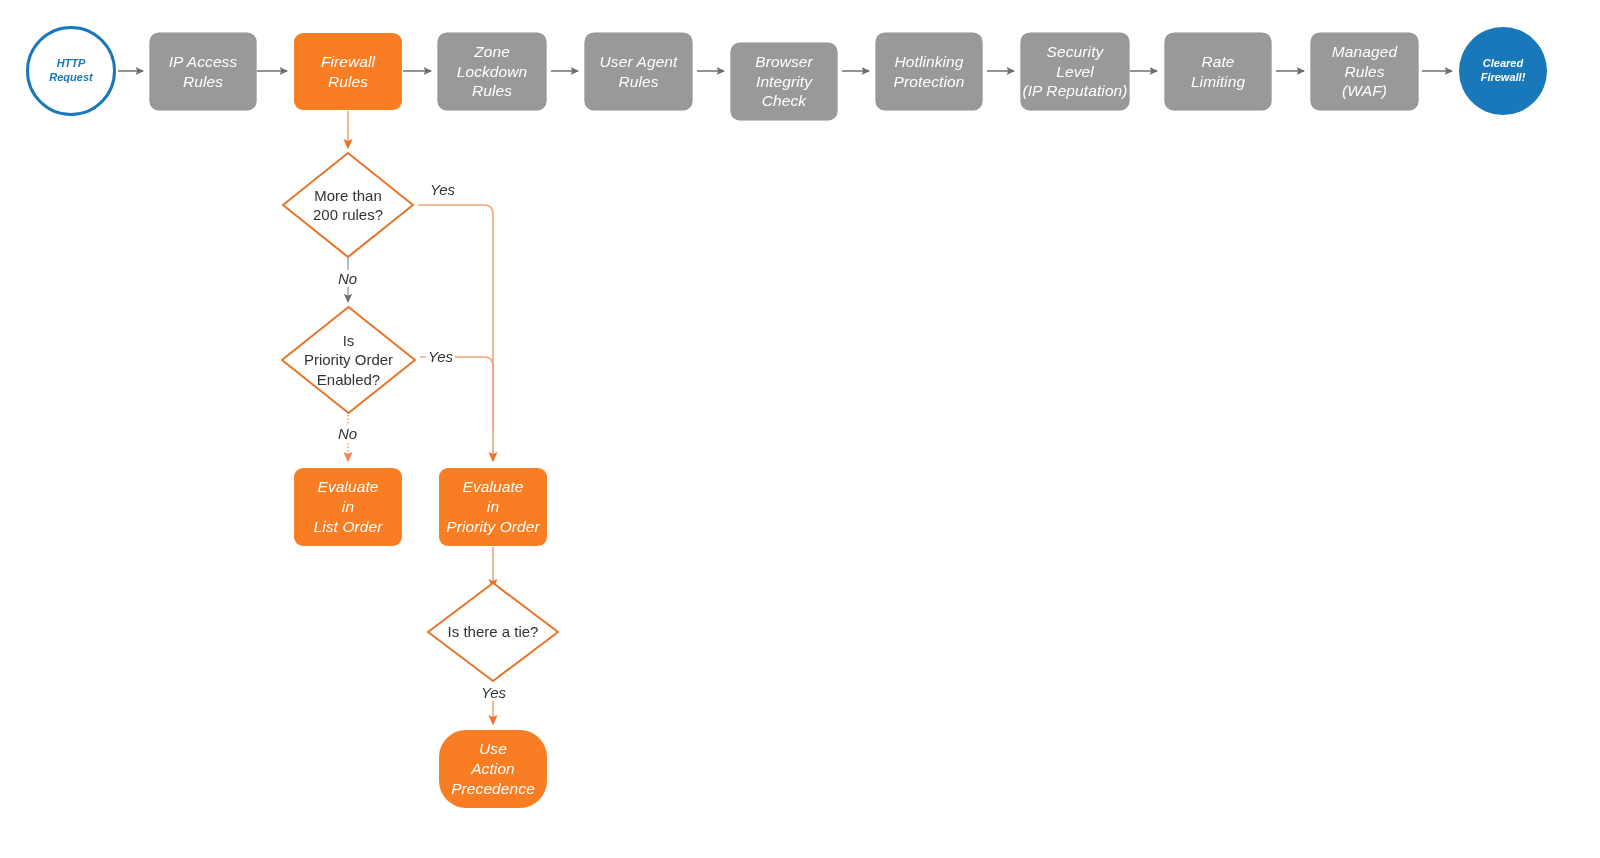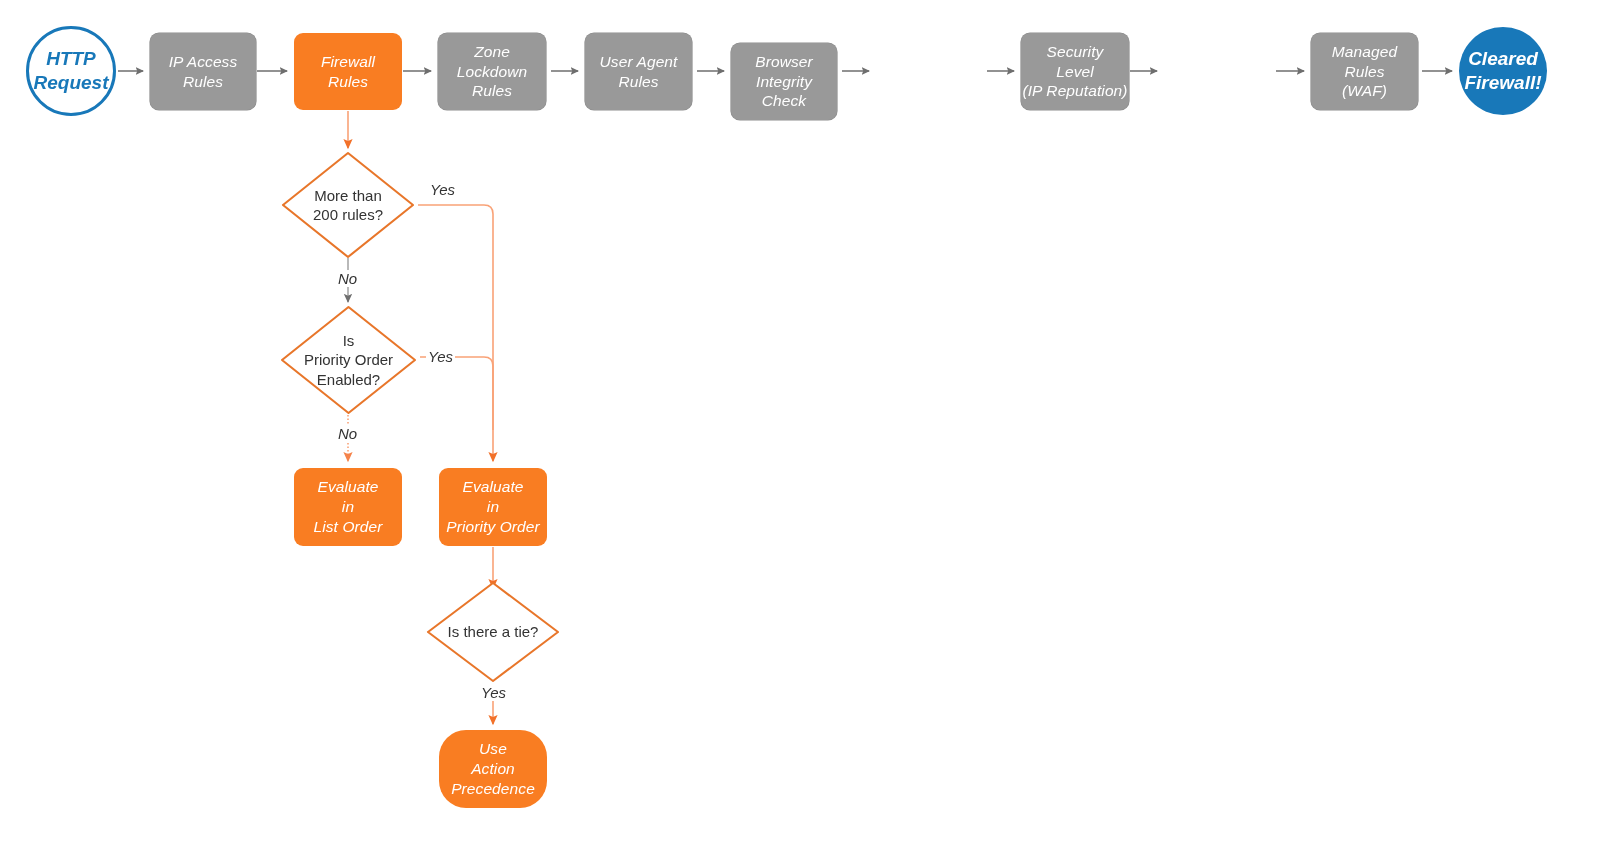--- a/index.html
+++ b/index.html
@@ -68,21 +68,21 @@
   .circle.outline {
     background: #ffffff;
     border: 3.5px solid #1878b9;
     color: #1878b9;
   }
   .circle.filled {
     background: #1878b9;
     color: #ffffff;
   }
   .circle .label {
-    font-size: 19px;
+    font-size: 11px;
     font-style: italic;
     font-weight: bold;
     line-height: 1.25;
   }
 
   
   .diamond {
     color: #3c3c3c;
   }
   .diamond .dia-svg {
@@ -185,27 +185,35 @@
     <span class="label">User Agent
 Rules</span>
   </div>
 
   <div class="node box gray" style="left:731px; top:33px; width:106px; height:77px;margin-top:10px;">
     <span class="label">Browser
 Integrity
 Check</span>
   </div>
 
+  <div class="node box gray" style="left:876px; top:33px; width:106px; height:77px;">
+    <span class="label">Hotlinking
+Protection</span>
+  </div>
 
   <div class="node box gray" style="left:1021px; top:33px; width:108px; height:77px;">
     <span class="label">Security
 Level
 (IP Reputation)</span>
   </div>
 
+  <div class="node box gray" style="left:1165px; top:33px; width:106px; height:77px;">
+    <span class="label">Rate
+Limiting</span>
+  </div>
 
   <div class="node box gray" style="left:1311px; top:33px; width:107px; height:77px;">
     <span class="label">Managed
 Rules
 (WAF)</span>
   </div>
 
   <div class="node circle filled" style="left:1459px; top:27px; width:88px; height:88px;">
     <span class="label">Cleared
 Firewall!</span>

